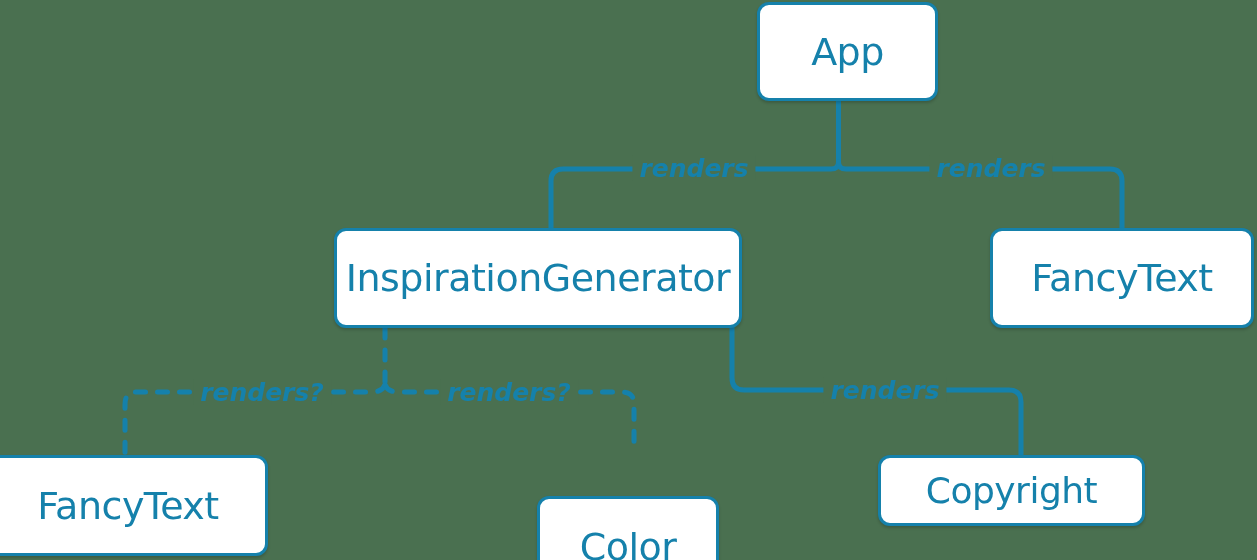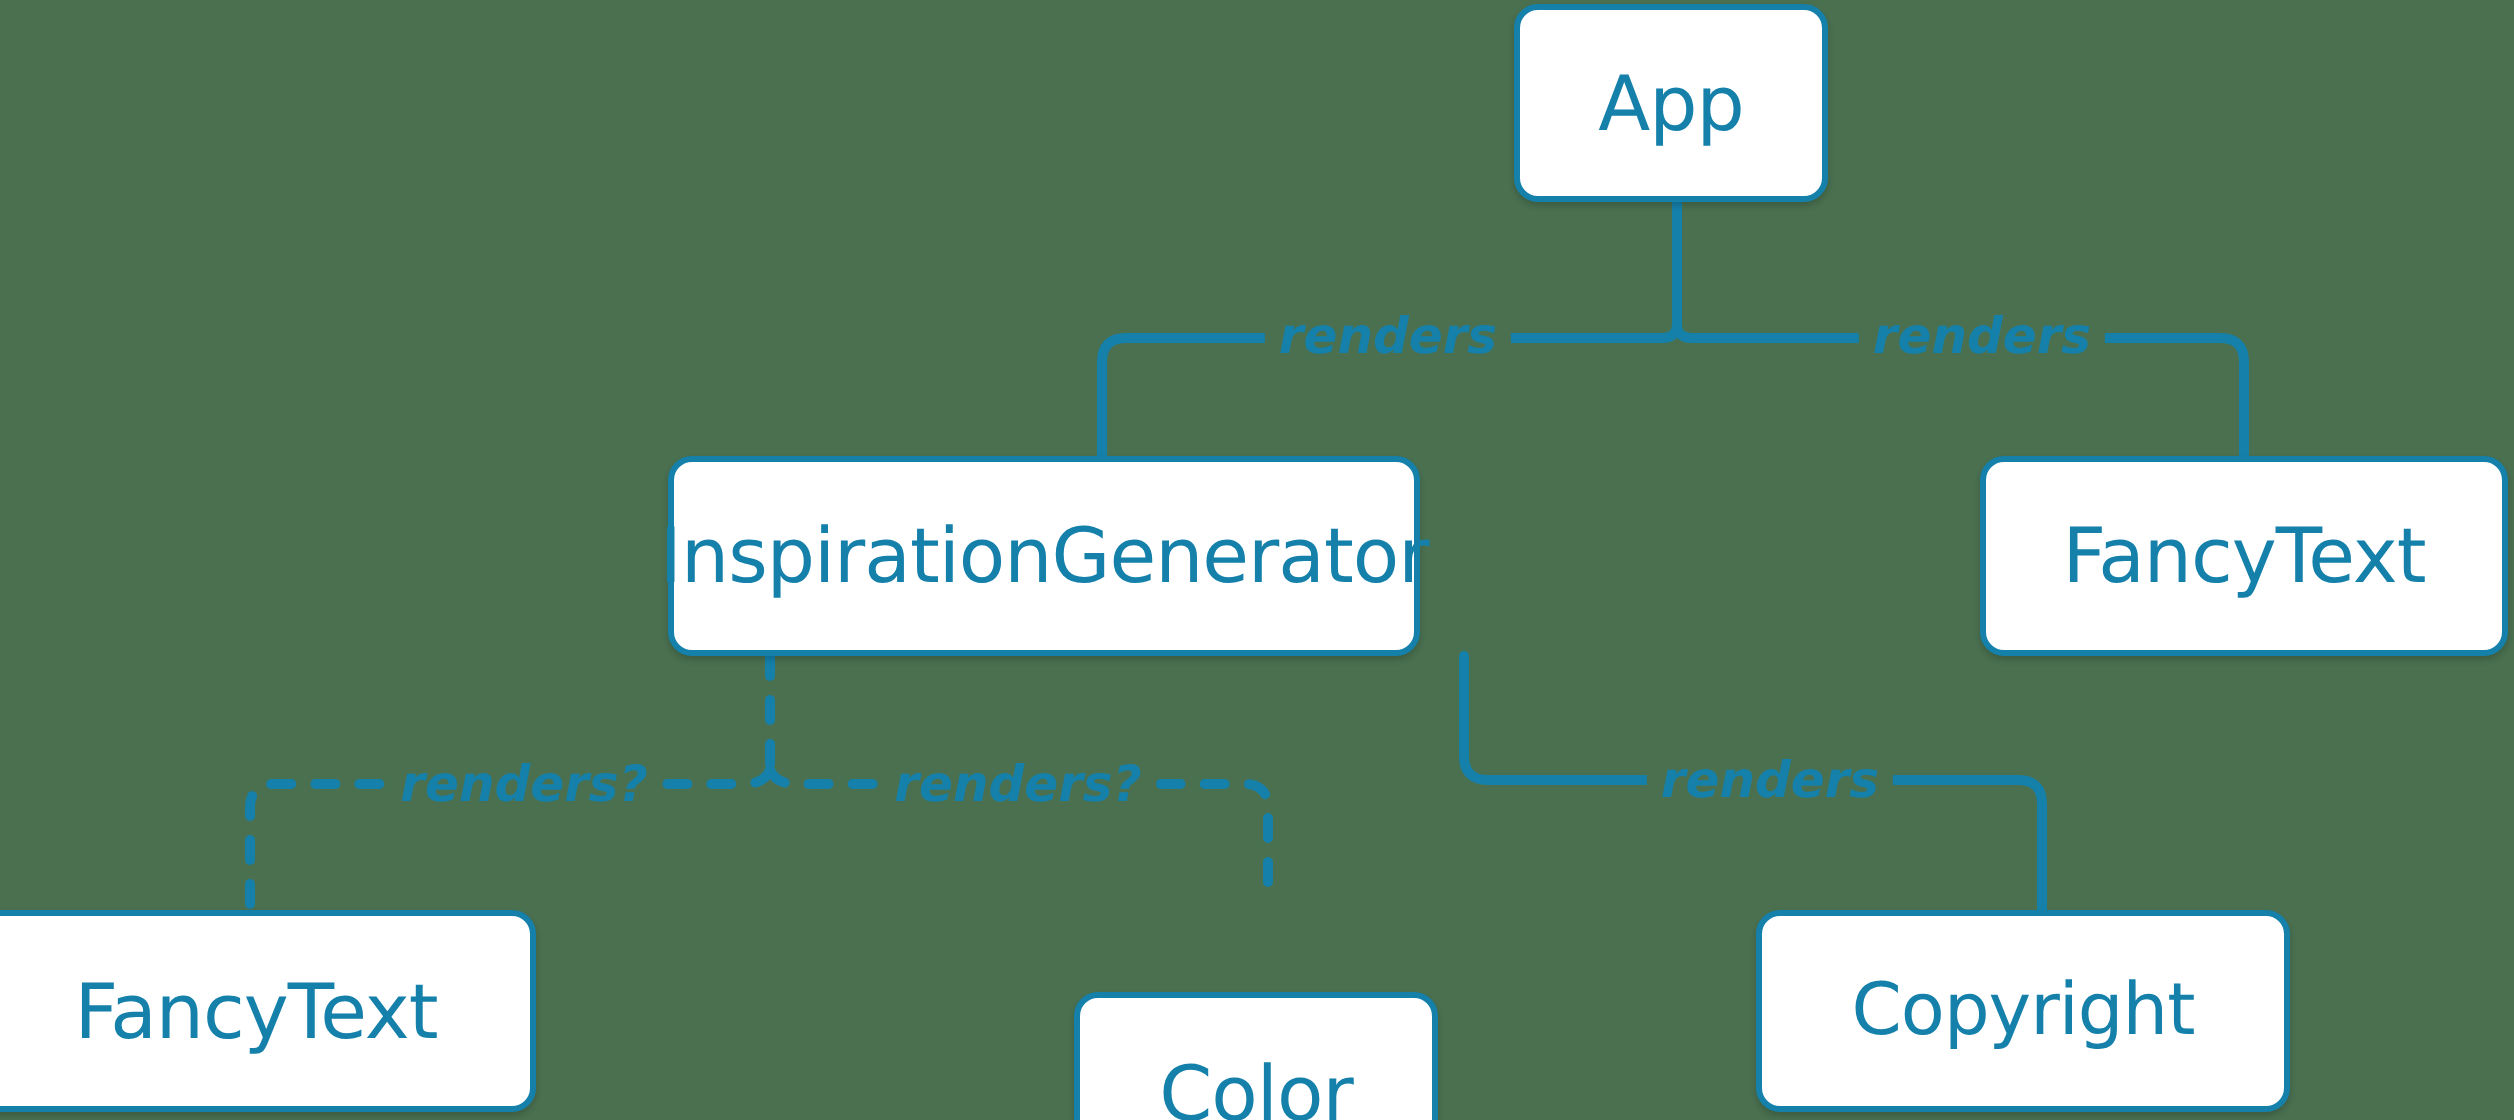--- a/index.html
+++ b/index.html
@@ -50,26 +50,26 @@
     font-size: 25px;
     font-weight: 700;
     line-height: 1;
     white-space: nowrap;
     transform: translate(-50%, -50%);
     background: #4a7050;
     padding: 0 7px;
     font-style: italic;
   }
   
-  #node-app          { left: 757px;  top: 2px;   width: 157px; height: 99px; }
-  #node-inspiration  { left: 334px;  top: 228px; width: 376px; height: 100px; }
+  #node-app          { left: 757px;  top: 2px;   width: 181px; height: 99px; }
+  #node-inspiration  { left: 334px;  top: 228px; width: 408px; height: 100px; }
   #node-fancytext-r  { left: 990px;  top: 228px; width: 264px; height: 100px; }
   #node-fancytext-b  { left: -12px;  top: 455px; width: 280px; height: 101px; }
   #node-color        { left: 537px;  top: 452px; width: 182px; height: 101px; margin-top: 44px; }
-  #node-copyright    { left: 878px;  top: 455px; width: 267px; height: 101px; }
+  #node-copyright    { left: 878px;  top: 455px; width: 267px; height: 71px; }
 
   #label-renders-1   { left: 694px;  top: 168px; }
   #label-renders-2   { left: 991px;  top: 168px; }
   #label-renders-q1  { left: 262px;  top: 392px; }
   #label-renders-q2  { left: 509px;  top: 392px; }
   #label-renders-3   { left: 885px;  top: 390px; }
 </style>
 </head>
 <body>
 

